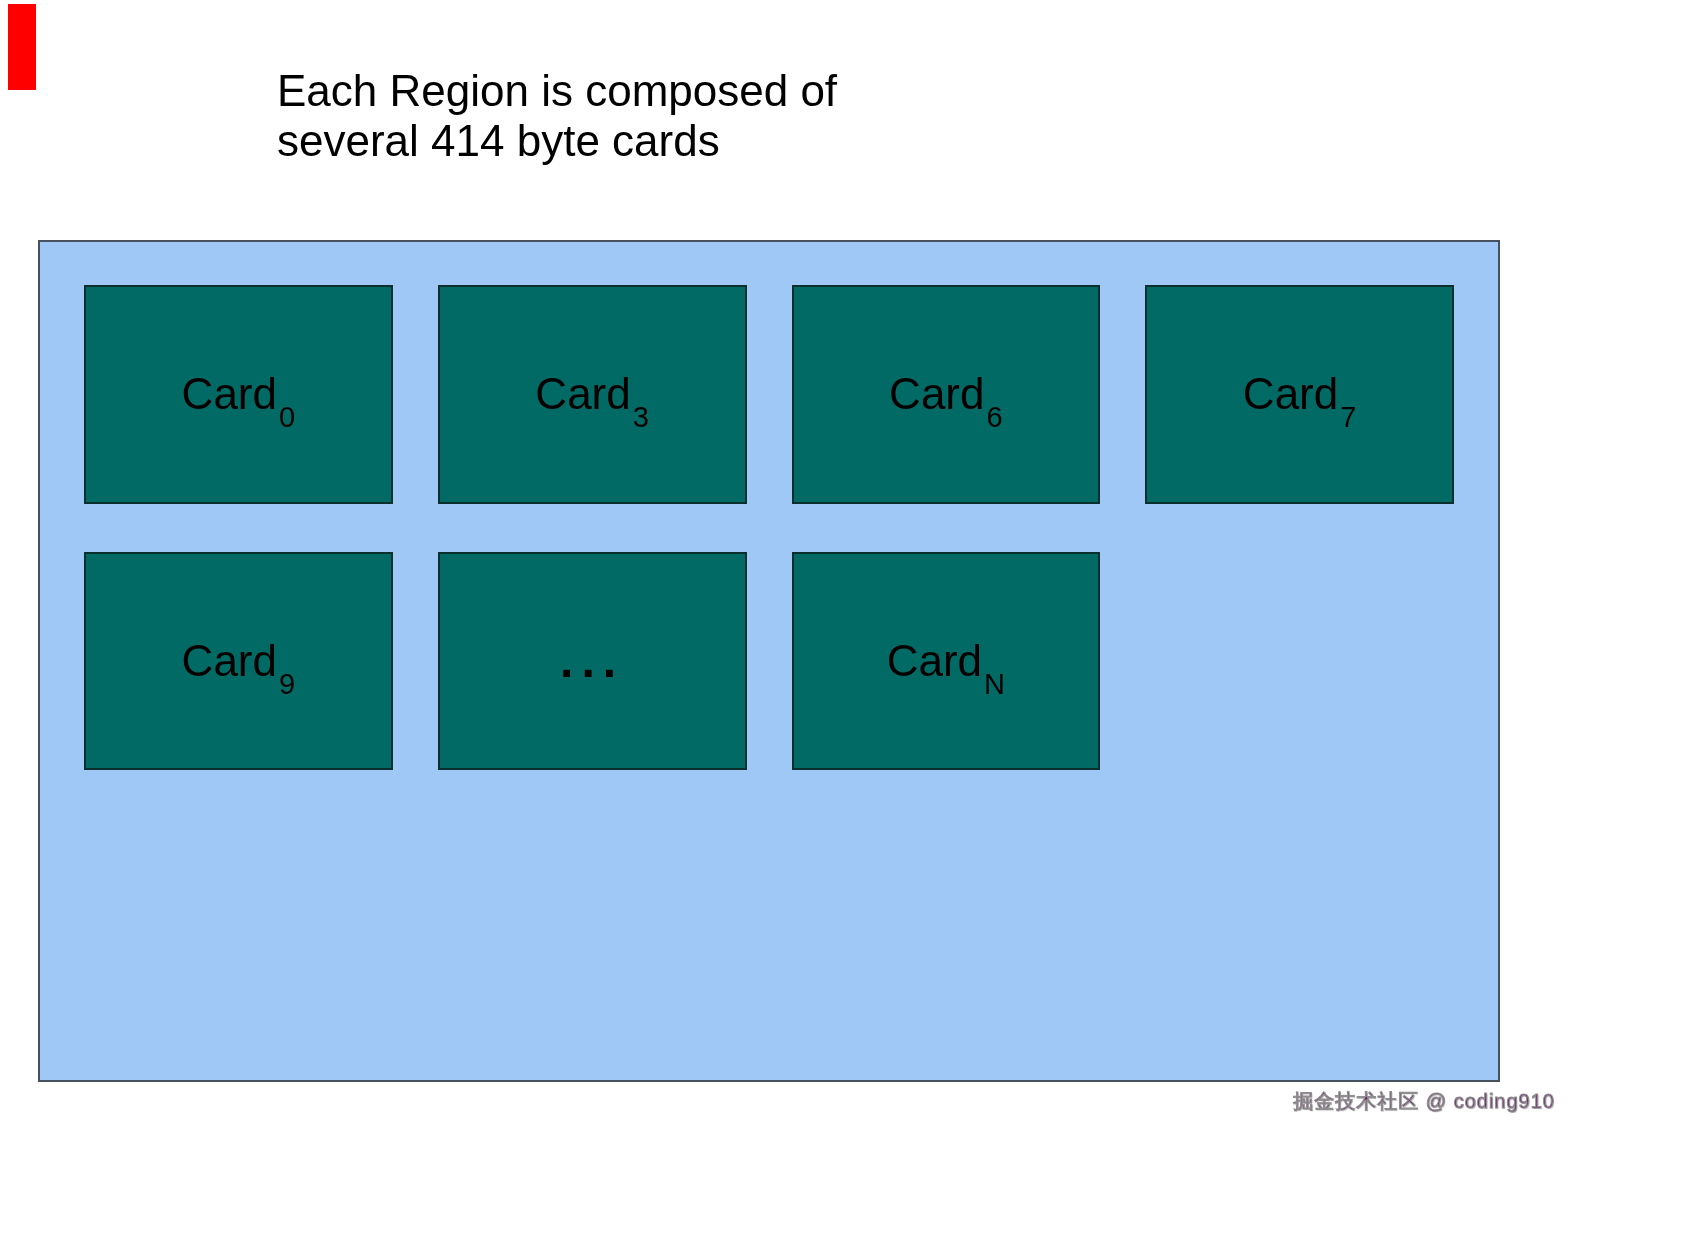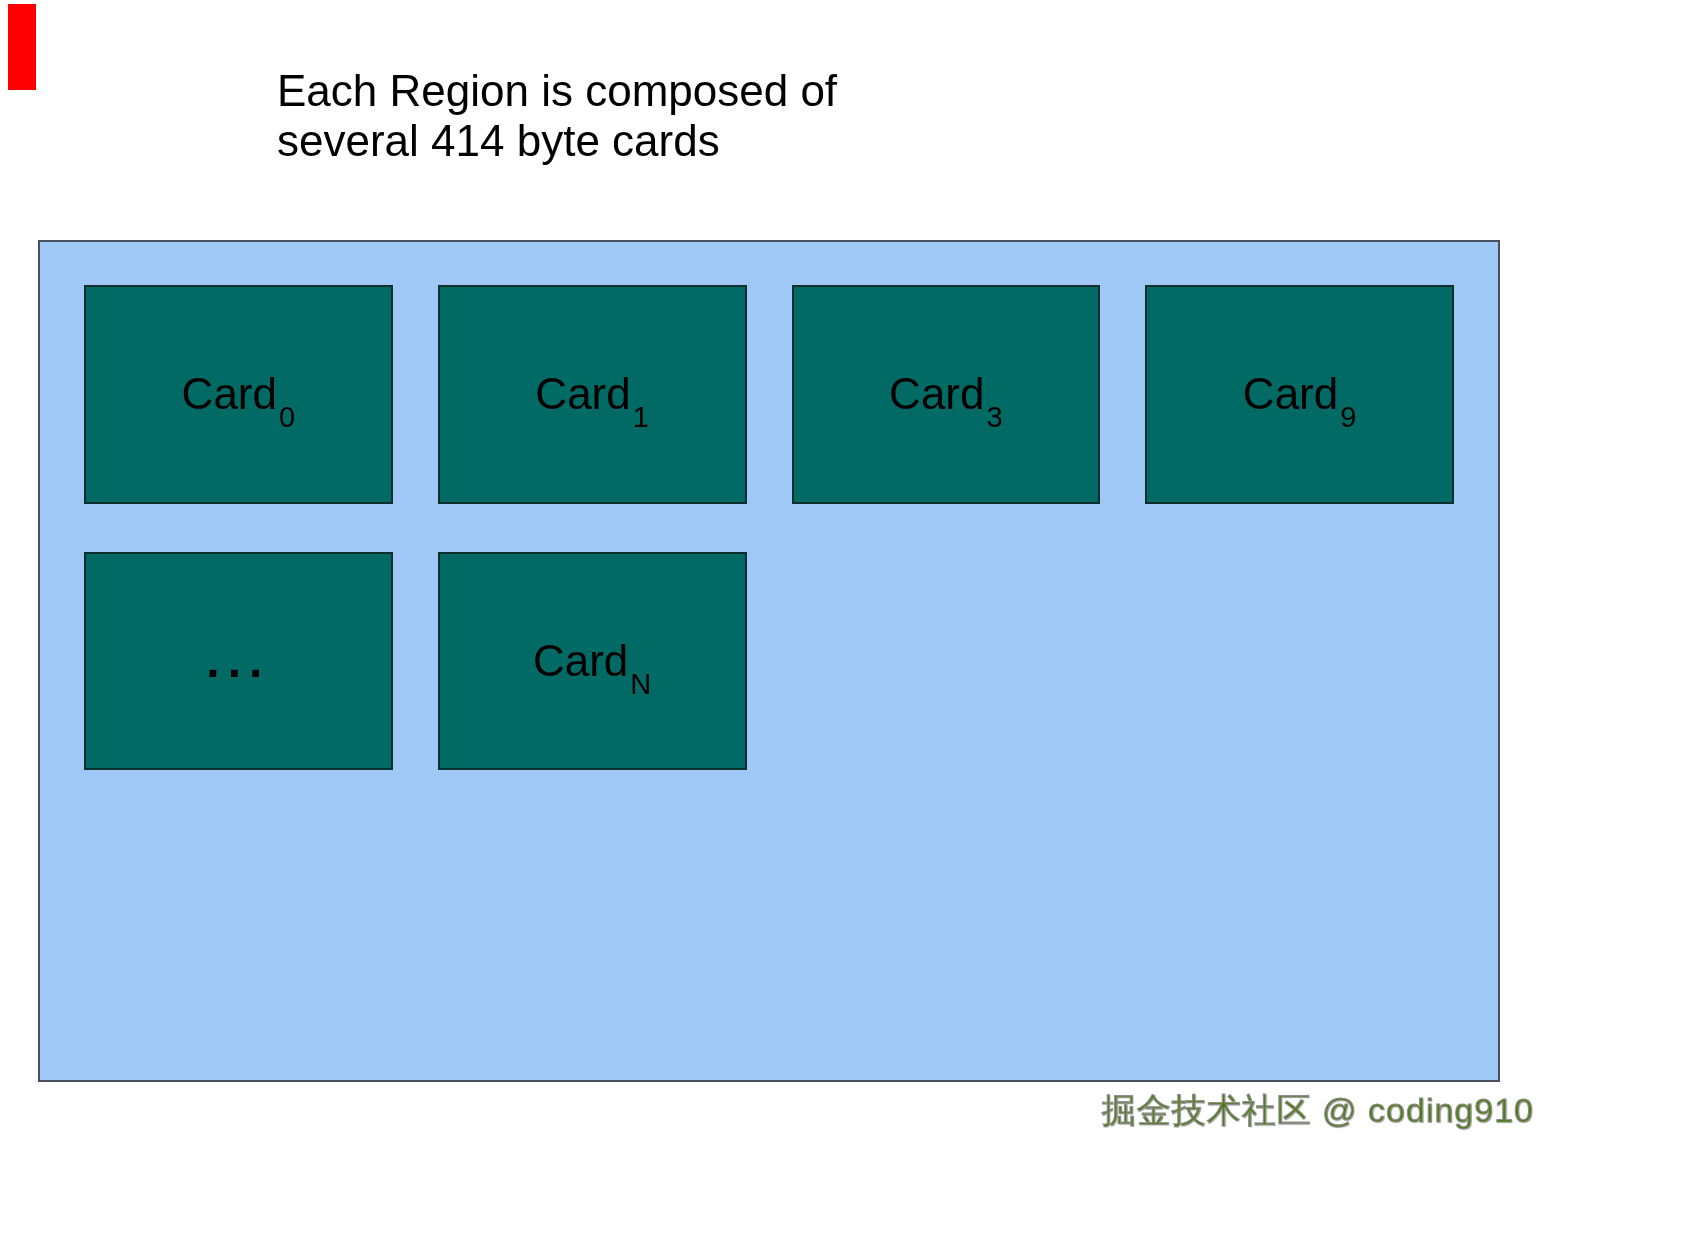--- a/index.html
+++ b/index.html
@@ -64,24 +64,24 @@
     line-height: 0;
   }
   .dots {
     font-weight: bold;
     font-size: 48px;
     letter-spacing: 8px;
   }
   .watermark {
     position: absolute;
     top: 1088px;
-    right: 164px;
-    font-size: 34px;
+    right: 143px;
+    font-size: 20px;
     white-space: nowrap;
-    color: #4d7c0f;
+    color: #701a75;
     -webkit-text-stroke: 1.1px #8f8f8f;
     text-shadow: 1px 1px 1px #b5b5b5;
     letter-spacing: 1px;
   }
 </style>
 </head>
 <body>
 
 <div class="page">
 
@@ -91,26 +91,29 @@
     <div>Each Region is composed of</div>
     <div><span>several 414 byte </span><span class="it">cards</span></div>
   </div>
 
   <div class="region">
 
     <div class="card">
       <span class="card-label"><span>Card</span><span class="cardsub">0</span></span>
     </div>
     <div class="card">
-      <span class="card-label"><span>Card</span><span class="cardsub">1</span></span>
-    </div>
-    <div class="card">
       <span class="card-label"><span>Card</span><span class="cardsub">3</span></span>
     </div>
 
+    <div class="card">
+      <span class="card-label"><span>Card</span><span class="cardsub">6</span></span>
+    </div>
+    <div class="card">
+      <span class="card-label"><span>Card</span><span class="cardsub">7</span></span>
+    </div>
 
     <div class="card">
       <span class="card-label"><span>Card</span><span class="cardsub">9</span></span>
     </div>
     <div class="card">
       <span class="card-label dots">...</span>
     </div>
     <div class="card">
       <span class="card-label"><span>Card</span><span class="cardsub">N</span></span>
     </div>

